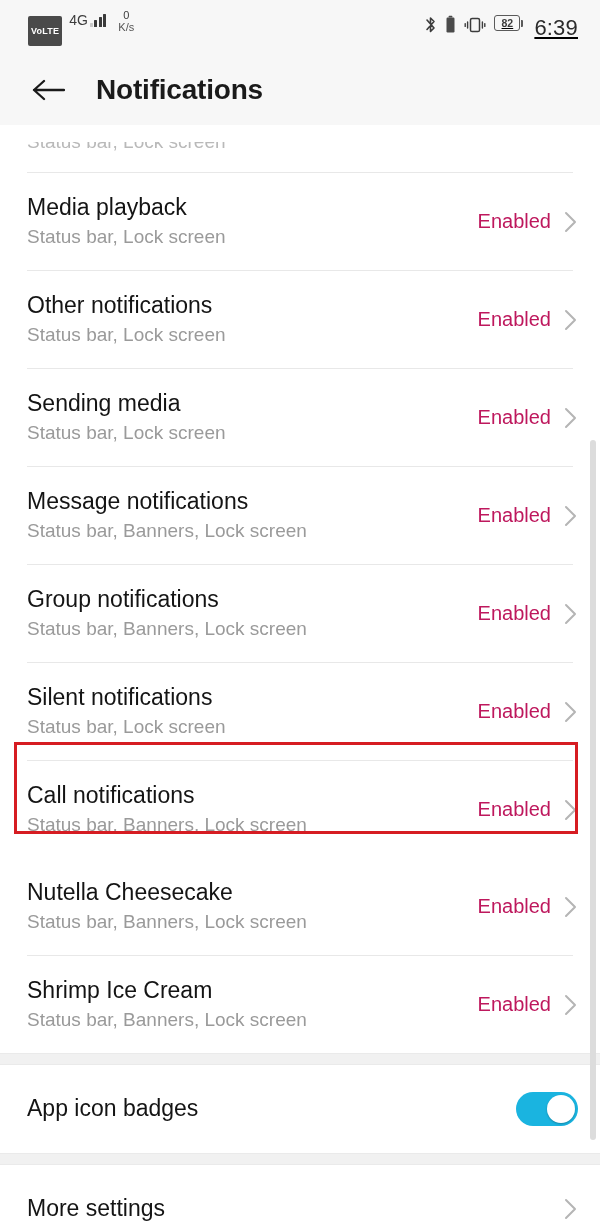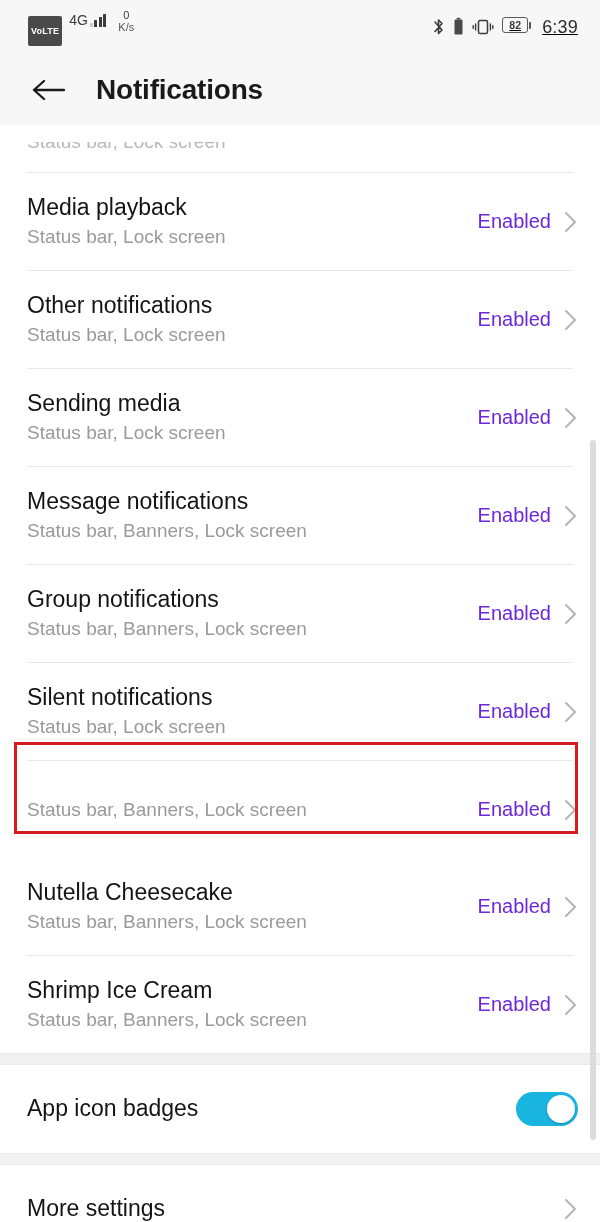--- a/index.html
+++ b/index.html
@@ -43,21 +43,21 @@
   .batt-pill{
     display:inline-flex; align-items:center; justify-content:center;
     border:1.5px solid #5a5a5a; border-radius:3px;
     height:16px; min-width:26px; padding:0 2px;
     font-size:10.5px; color:#3c3c3c; font-weight:600; position:relative;
   }
   .batt-pill:after{
     content:""; position:absolute; right:-4px; top:4px;
     width:2.5px; height:7px; background:#5a5a5a; border-radius:0 1px 1px 0;
   }
-  .clock{ font-size:18px; color:#2b2b2b; margin-left:6px; letter-spacing:.2px; }
+  .clock{ font-size:22px; color:#2b2b2b; margin-left:6px; letter-spacing:.2px; }
 
   
   .appbar{
     position:absolute; top:55px; left:0; width:600px; height:70px;
     background:#f7f7f7;
     display:flex; align-items:center; padding-left:28px; gap:28px;
   }
   .back-btn{ width:40px; height:40px; display:flex; align-items:center; justify-content:center; cursor:pointer; }
   .page-title{ font-size:28px; font-weight:bold; color:#1a1a1a; letter-spacing:-.2px; }
 
@@ -69,21 +69,21 @@
   .list-card{ background:#ffffff; }
   .row{
     position:relative; display:flex; align-items:center; justify-content:space-between;
     padding:0 22px 0 27px; height:97px; background:#fff; cursor:pointer;
   }
   .row.partial{ height:30px; align-items:flex-start; padding-top:0; overflow:hidden; }
   .row-texts{ display:flex; flex-direction:column; justify-content:center; gap:5px; }
   .row-title{ font-size:23px; color:#141414; line-height:1.12; }
   .row-sub{ font-size:19px; color:#9a9a9a; line-height:1.12; }
   .row-right{ display:flex; align-items:center; gap:12px; }
-  .row-value{ font-size:20px; color:#6d28d9; }
+  .row-value{ font-size:20px; color:#be185d; }
   .chev{ color:#b5b5b5; display:inline-flex; }
   .divider{ height:1px; background:#e8e8e8; margin:0 27px; }
   .gap{ height:12px; background:#f1f1f1; border-top:1px solid #eaeaea; border-bottom:1px solid #eaeaea; }
 
   .partial-sub{
     font-size:19px; color:#b9b9b9; line-height:1.12;
     position:relative; top:-11px;
   }
 
   
@@ -268,20 +268,21 @@
               <svg width="15" height="26" viewBox="0 0 15 26">
                 <path d="M3 4 L12 13 L3 22" fill="none" stroke="#b5b5b5" stroke-width="2" stroke-linecap="round" stroke-linejoin="round"></path>
               </svg>
             </span>
         </div>
       </div>
       <div class="divider"></div>
 
       <div class="row">
         <div class="row-texts">
+          <span class="row-title">Call notifications</span>
           <span class="row-sub">Status bar, Banners, Lock screen</span>
         </div>
         <div class="row-right">
           <span class="row-value">Enabled</span>
           <span class="chev">
               <svg width="15" height="26" viewBox="0 0 15 26">
                 <path d="M3 4 L12 13 L3 22" fill="none" stroke="#b5b5b5" stroke-width="2" stroke-linecap="round" stroke-linejoin="round"></path>
               </svg>
             </span>
         </div>

